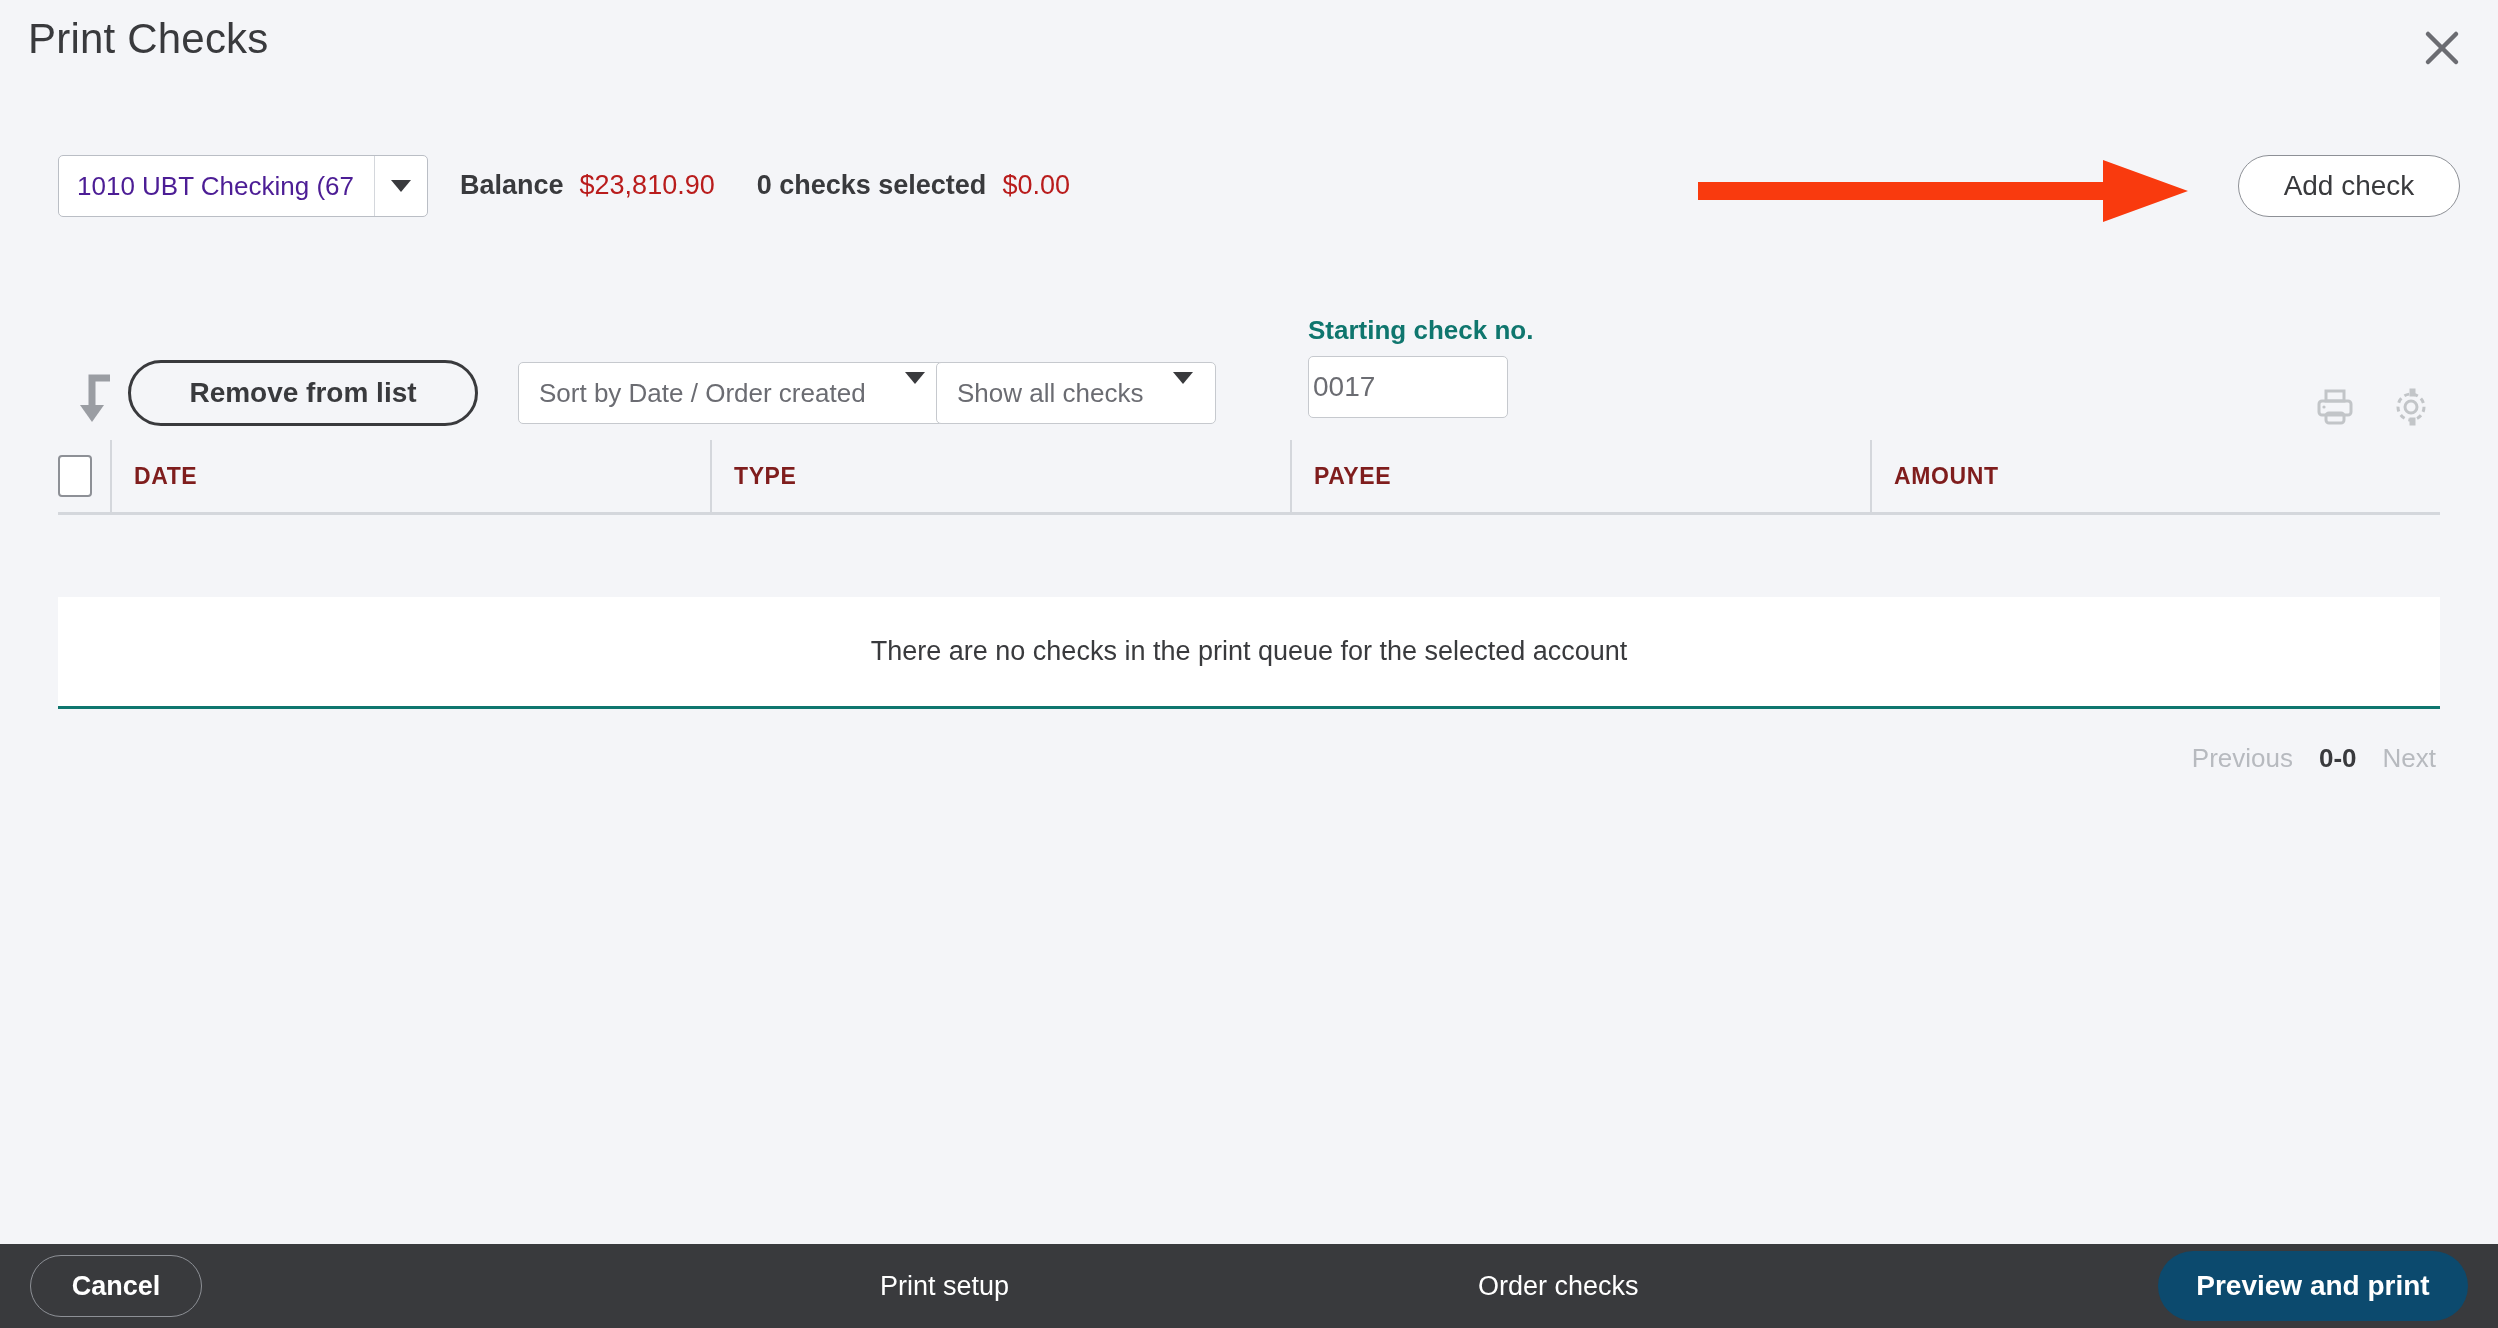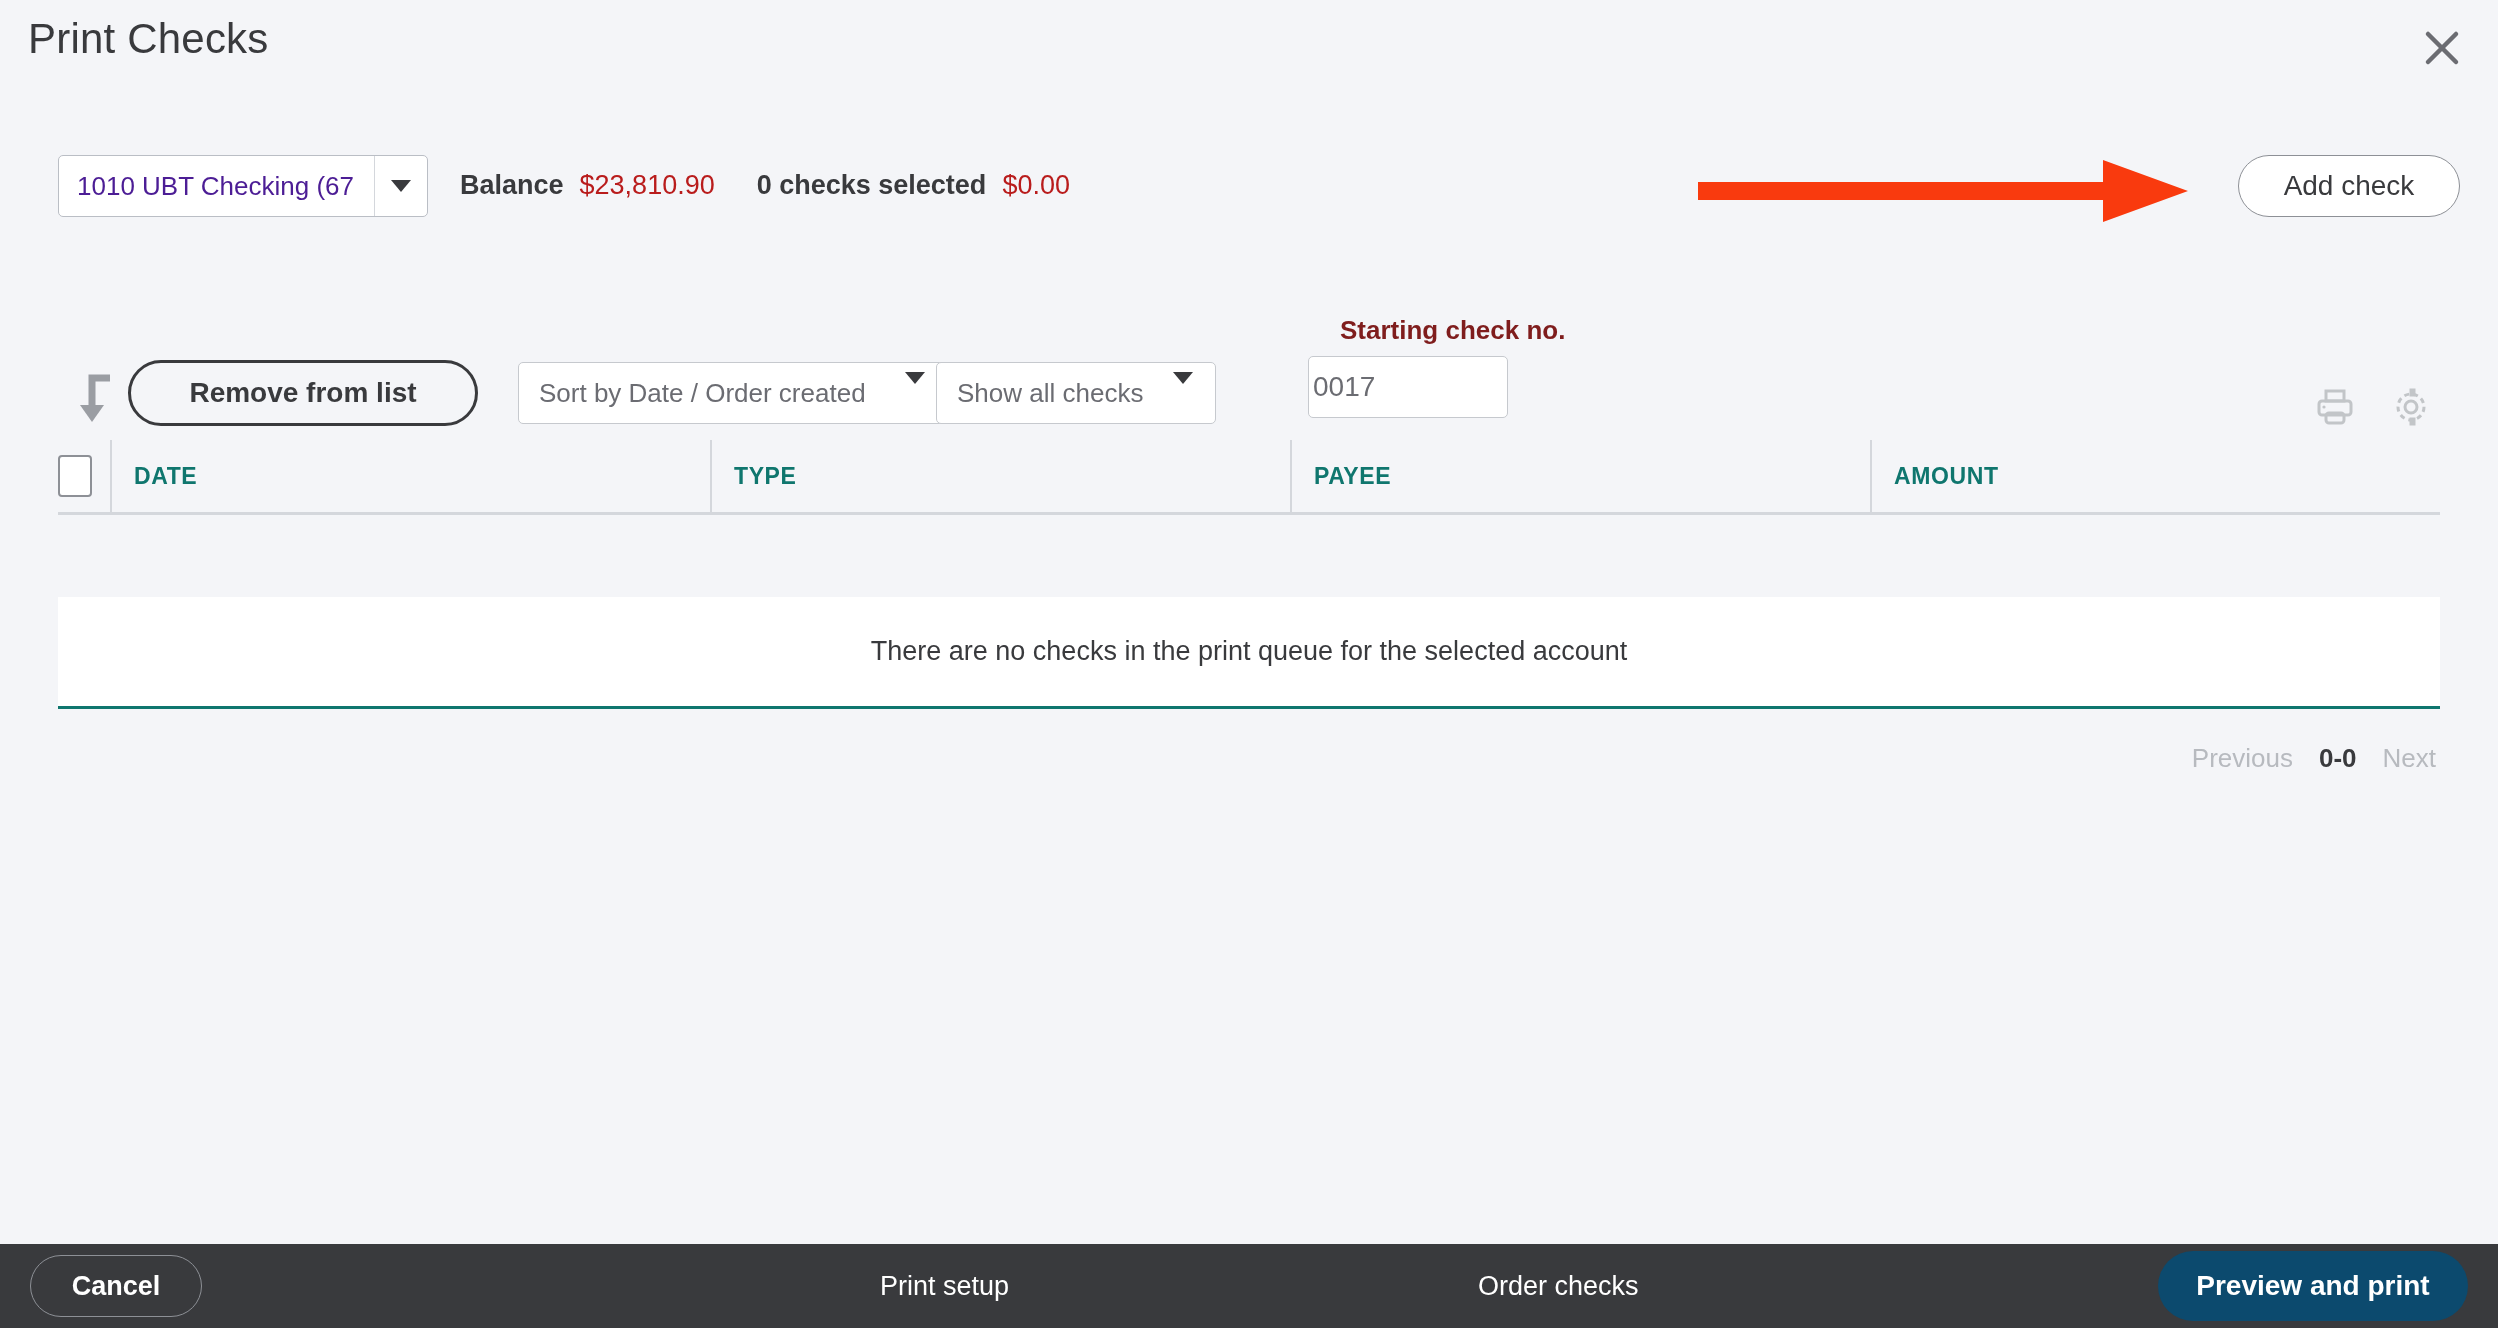--- a/index.html
+++ b/index.html
@@ -99,21 +99,21 @@
     flex: 1 1 auto; padding-left: 20px;
     font-size: 26px; color: #6B6C72; white-space: nowrap;
   }
   .dd .dd-caret { flex: 0 0 auto; padding: 0 22px 0 10px; }
   .dd-caret .caret-tri { border-top-color:#393A3D; }
   #sortDd { left: 518px; top: 362px; width: 430px; }
   #showDd { left: 936px; top: 362px; width: 280px; }
 
   .startnum-wrap { position: absolute; left: 1308px; top: 315px; }
   .startnum-label {
-    font-size: 26px; font-weight: 700; color: #7f1d1d; margin-bottom: 10px; margin-left: 32px;
+    font-size: 26px; font-weight: 700; color: #0f766e; margin-bottom: 10px;
   }
   .startnum-input {
     width: 200px; height: 62px;
     background: #FFFFFF; border: 1px solid #C6C9CE; border-radius: 5px;
     font-size: 28px; color: #6B6C72;
     padding-left: 4px; font-family: "Liberation Sans", sans-serif;
   }
 
   .tool-icons {
     position: absolute; right: 68px; top: 388px;
@@ -133,21 +133,21 @@
     flex: 0 0 52px; display: flex; align-items: center;
   }
   .hdr-checkbox {
     width: 34px; height: 42px; background: #FFFFFF;
     border: 2px solid #8D9096; border-radius: 4px; cursor: pointer;
   }
   .th {
     display: flex; align-items: center;
     border-left: 2px solid #D4D7DC;
     padding-left: 22px;
-    font-size: 23px; font-weight: 700; color: #0f766e;
+    font-size: 23px; font-weight: 700; color: #7f1d1d;
     letter-spacing: 0.6px;
   }
   #thDate   { flex: 0 0 600px; }
   #thType   { flex: 0 0 580px; }
   #thPayee  { flex: 0 0 580px; }
   #thAmount { flex: 1 1 auto; }
 
   .empty-card {
     margin-top: 82px;
     height: 112px; background: #FFFFFF;

